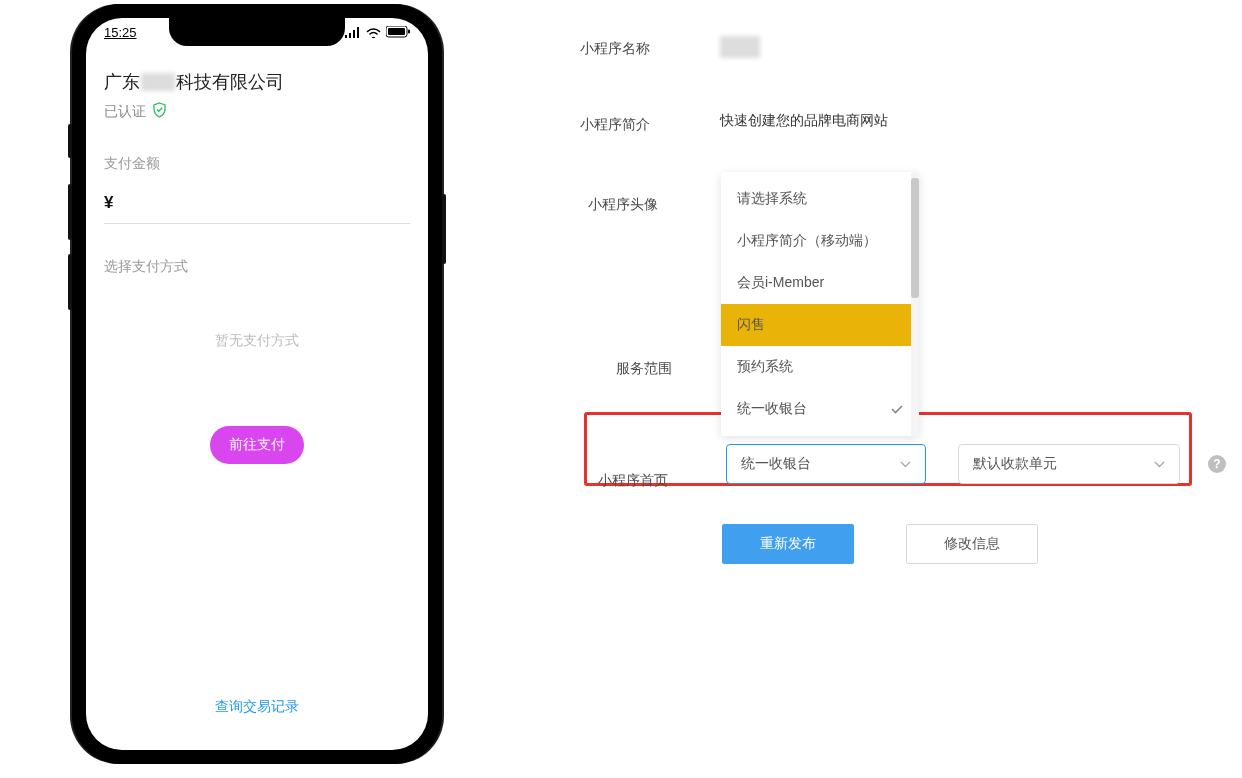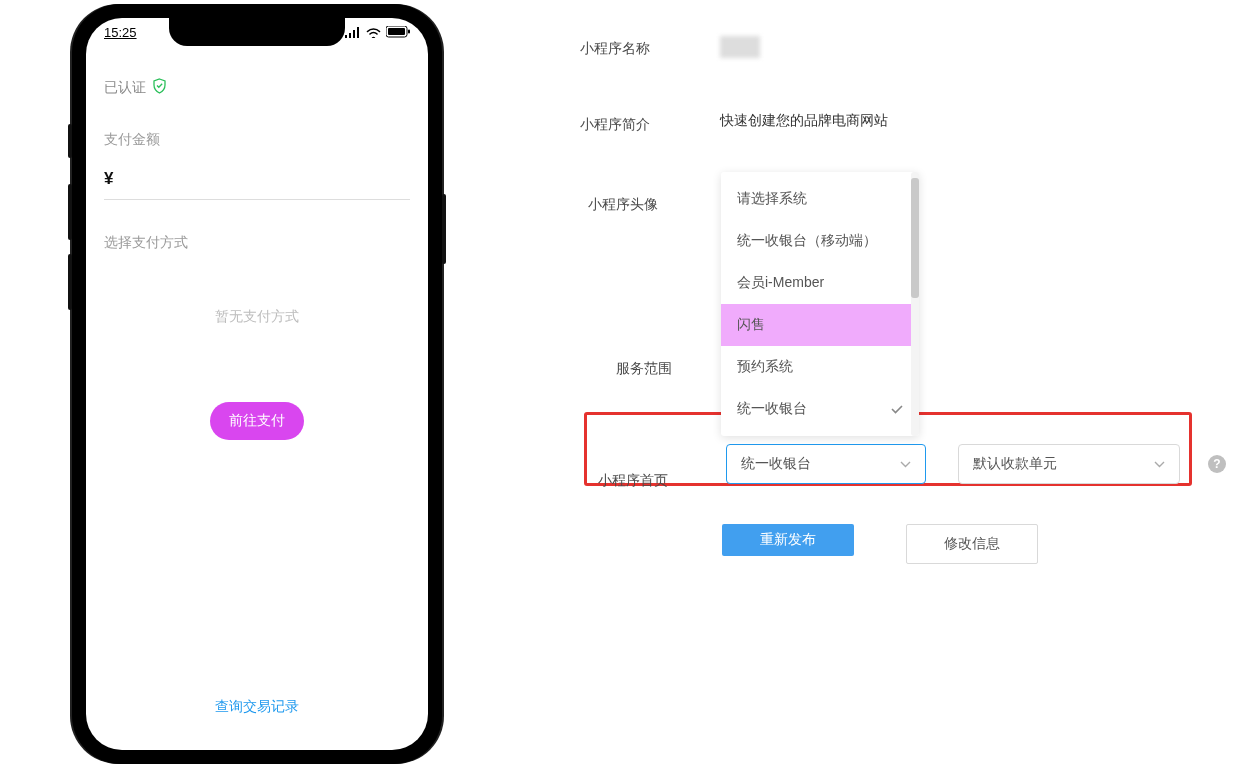--- a/index.html
+++ b/index.html
@@ -139,21 +139,21 @@
     }
     .dropdown-item {
       padding: 12px 16px;
       font-size: 14px;
       color: #555;
       cursor: pointer;
       display: flex;
       align-items: center;
       justify-content: space-between;
     }
-    .dropdown-item.hovered { background: #f0abfc; text-align: center; }
+    .dropdown-item.hovered { background: #eab308; text-align: center; }
 
     .avatar-label { position: absolute; left: 588px; top: 196px; color: #4a4a4a; font-size: 14px; }
     .scope-label { position: absolute; left: 616px; top: 360px; color: #4a4a4a; font-size: 14px; }
 
     .highlight-box {
       position: absolute;
       left: 584px;
       top: 412px;
       width: 608px;
       height: 74px;
@@ -191,21 +191,21 @@
       font-weight: bold;
       cursor: pointer;
     }
 
     .action-buttons { position: absolute; left: 722px; top: 524px; display: flex; gap: 28px; }
     .btn-primary {
       background: #419fef;
       color: #fff;
       border: none;
       width: 132px;
-      height: 32px;
+      height: 40px;
       font-size: 14px;
       border-radius: 2px;
       cursor: pointer;
     }
     .btn-secondary {
       background: #fff;
       color: #555;
       border: 1px solid #d9d9d9;
       width: 132px;
       height: 40px;
@@ -246,20 +246,25 @@
           <svg width="24" height="12" viewBox="0 0 24 12">
               <rect x="0" y="0" width="21" height="11" rx="2.5" fill="none" stroke="#000" stroke-width="1"></rect>
               <rect x="2" y="2" width="17" height="7" rx="1" fill="#000"></rect>
               <rect x="22" y="3.5" width="2" height="4" rx="1" fill="#000"></rect>
             </svg>
         </span>
       </span>
     </div>
 
     <div class="phone-content">
+      <div class="company-name">
+        <span>广东</span>
+        <span class="blur"></span>
+        <span>科技有限公司</span>
+      </div>
       <div class="verified-row">
         <span>已认证</span>
         <span class="shield-icon">
           <svg width="15" height="16" viewBox="0 0 15 16">
               <path d="M7.5 1 L13 3 v4 c0 4 -2.5 6.5 -5.5 8 C4.5 13.5 2 11 2 7 V3 Z" fill="none" stroke="#2bbf5a" stroke-width="1.3"></path>
               <path d="M5 7.5 l1.8 1.8 L10.2 5.8" fill="none" stroke="#2bbf5a" stroke-width="1.3"></path>
             </svg>
         </span>
       </div>
 
@@ -296,21 +301,21 @@
 
 <div class="dropdown-panel">
   <div class="dropdown-scrollbar">
     <div class="dropdown-scrollbar-thumb"></div>
   </div>
   <div id="dropdown-list">
       <div class="dropdown-item">
         <span>请选择系统</span>
       </div>
       <div class="dropdown-item">
-        <span>统一收银台（移动端）</span>
+        <span>小程序简介（移动端）</span>
       </div>
       <div class="dropdown-item">
         <span>会员i-Member</span>
       </div>
       <div class="dropdown-item hovered">
         <span>闪售</span>
       </div>
       <div class="dropdown-item">
         <span>预约系统</span>
       </div>

